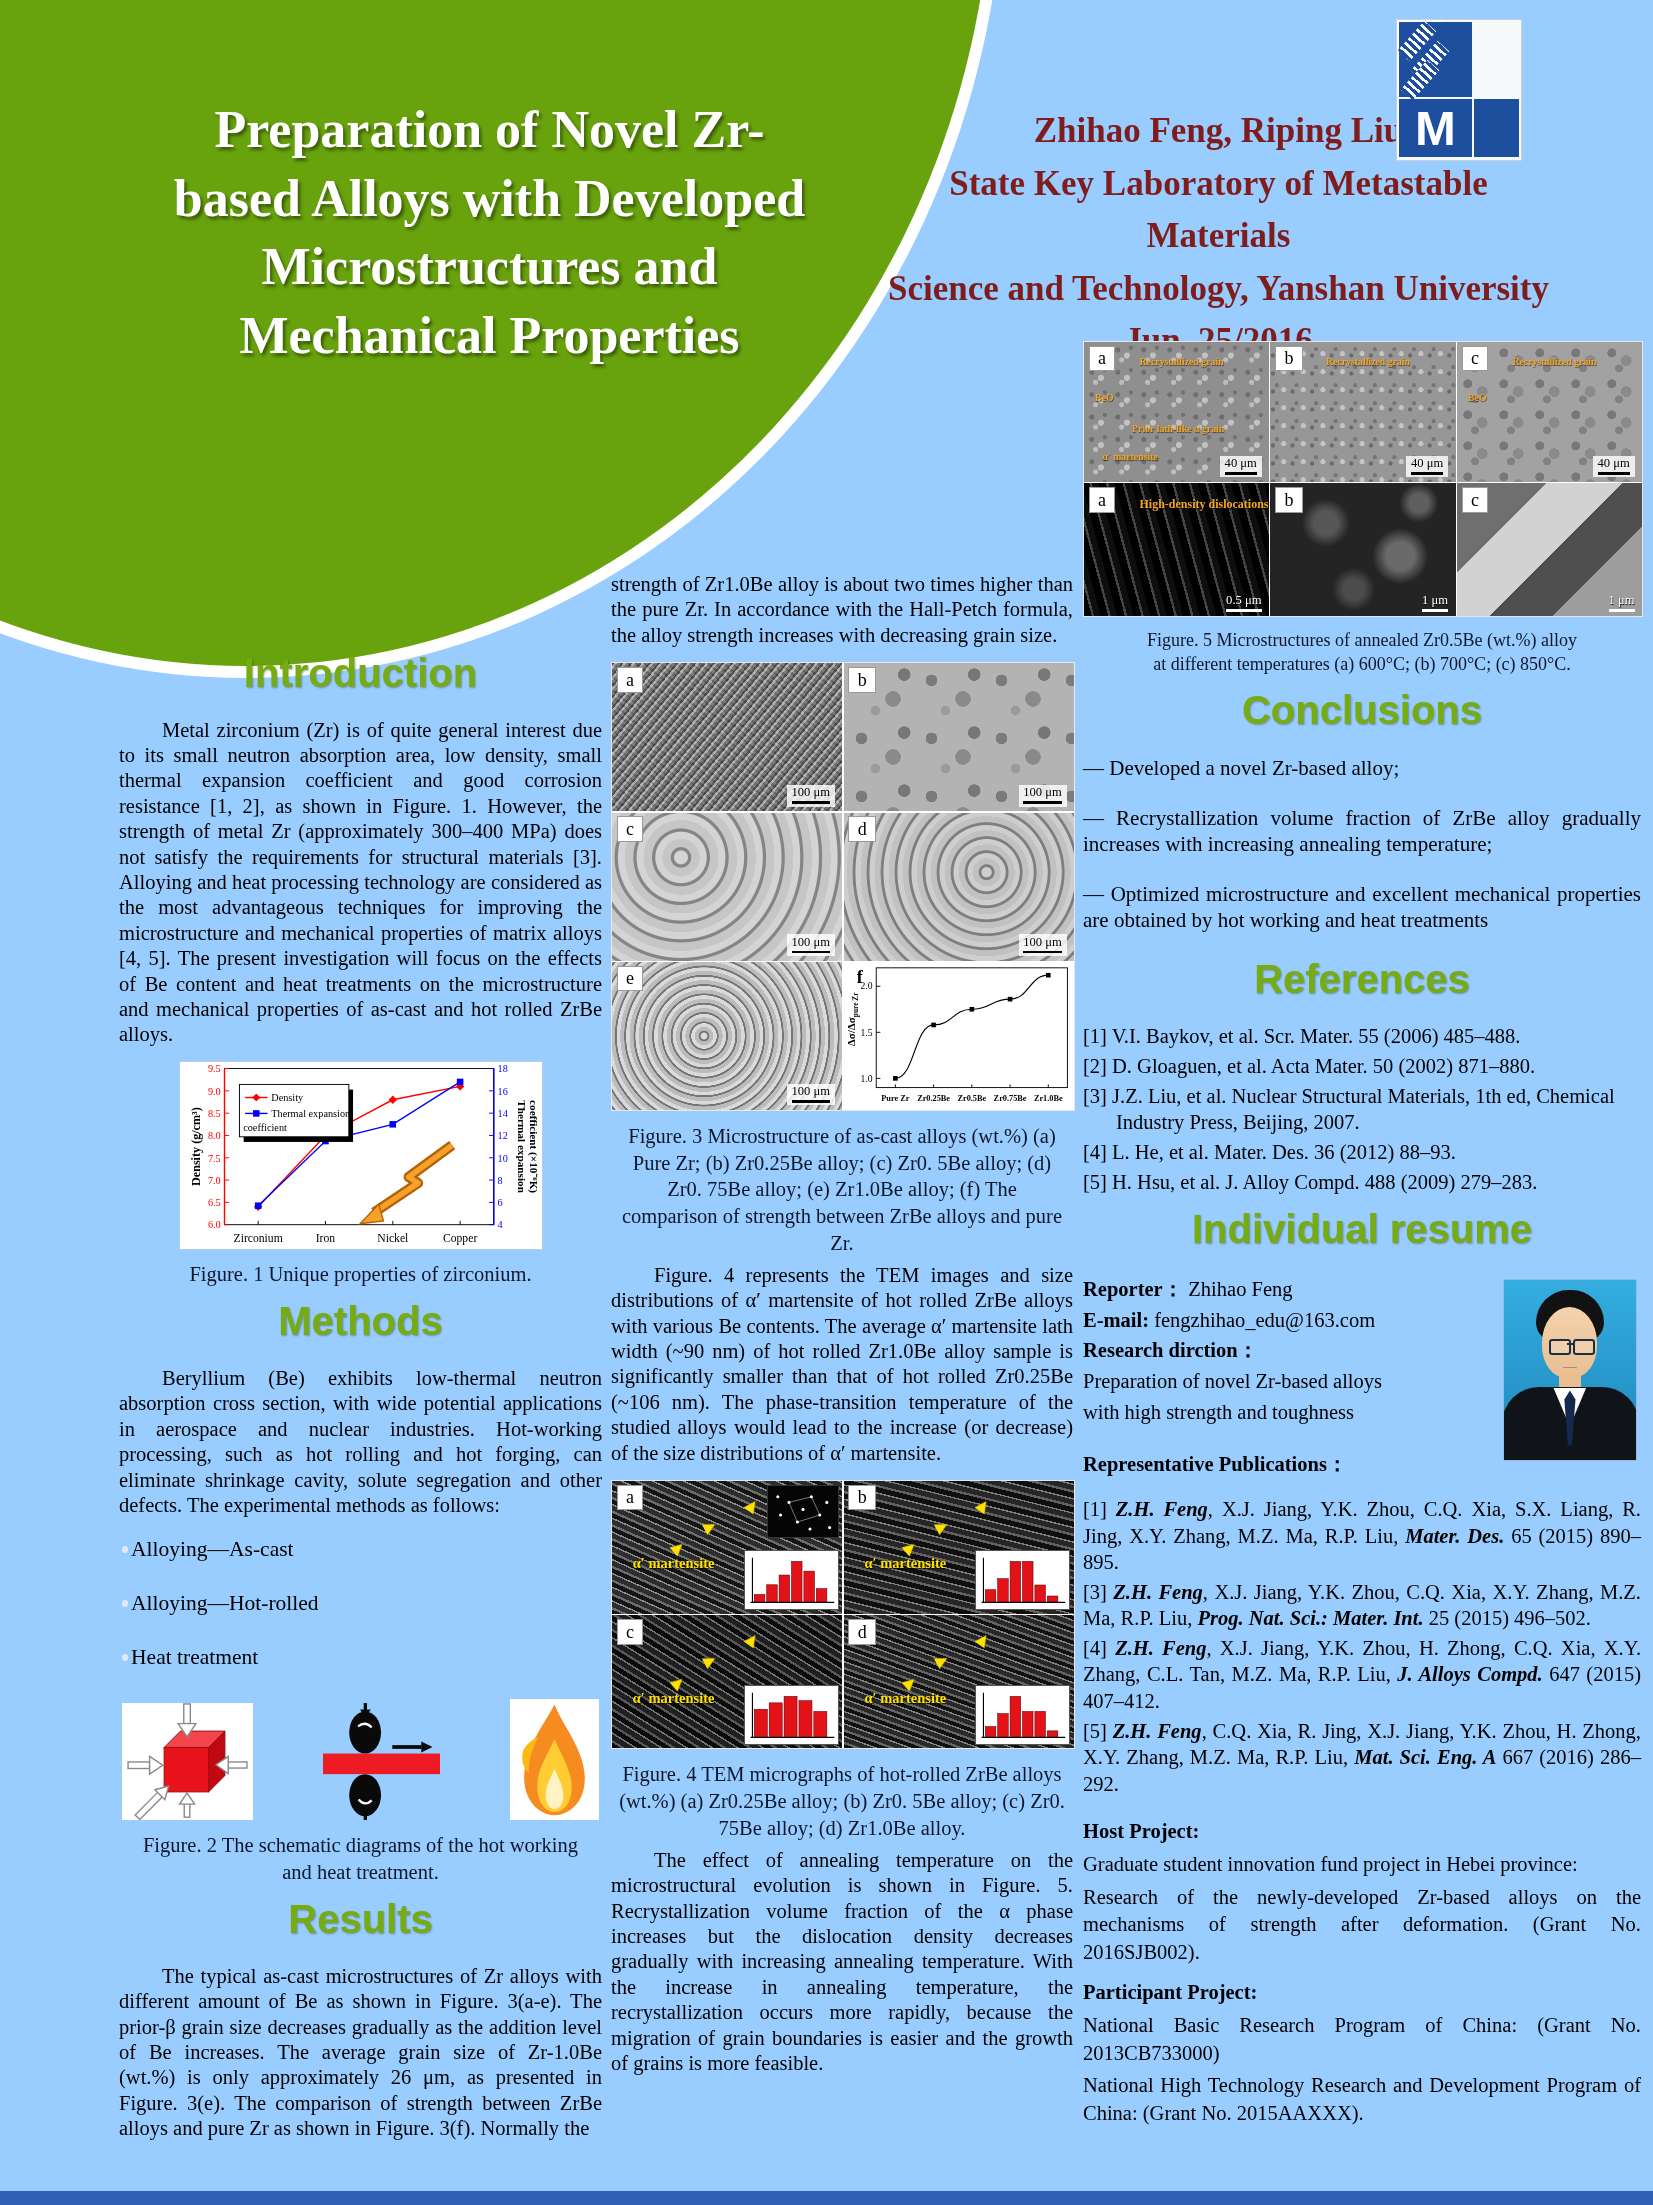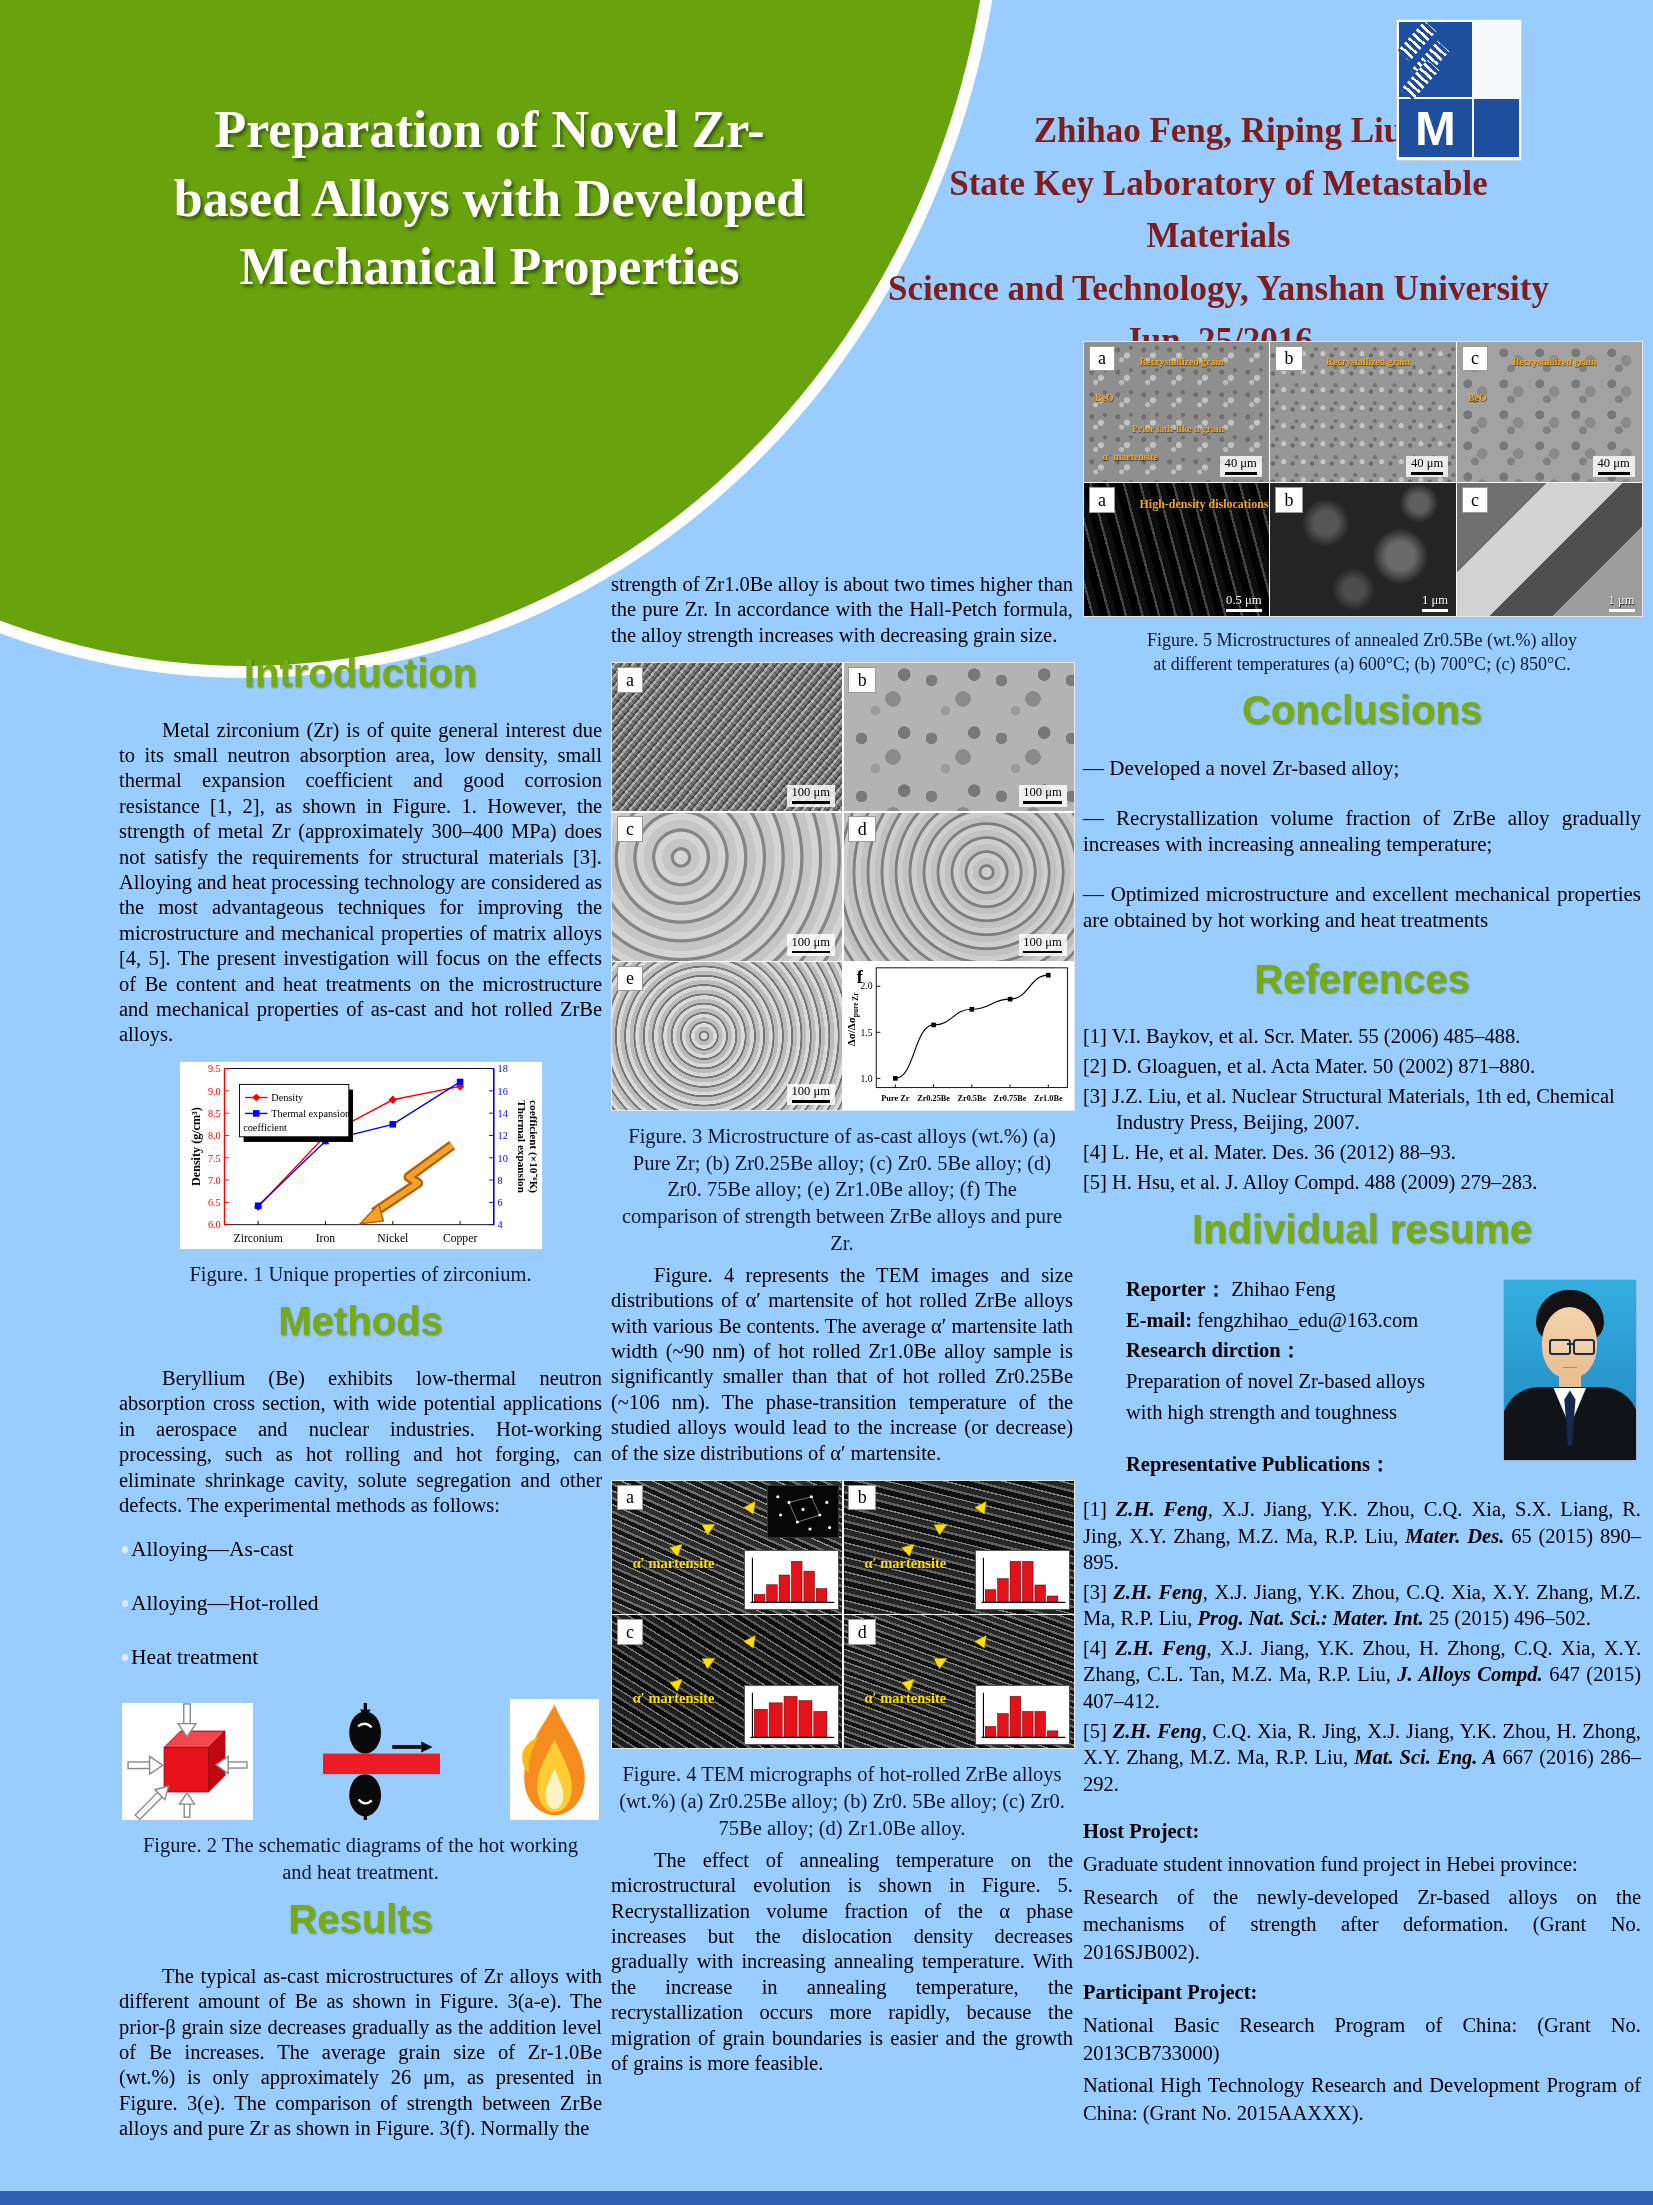--- a/index.html
+++ b/index.html
@@ -131,21 +131,21 @@
     radial-gradient(circle at 80% 15%,#5e5e5e 0 9.3px,transparent 19.6px);}
   .t-tem850{background:linear-gradient(135deg,#6f6f6f 0 28%,#d2d2d2 28% 52%,#4f4f4f 52% 72%,#9d9d9d 72% 100%);}
 
   
   .concl{margin:0 0 24px 0;font-size:21px;}
   .refs{margin:4.7px 0 4.7px 0;}
   .ref{font-size:20.5px;line-height:1.28;color:#000;padding-left:33px;text-indent:-33px;margin:0 0 3.7px 0;}
 
   
   .resume-top{position:relative;min-height:187px;margin-top:4.7px;}
-  .resume-lines{width:411px;font-size:20.5px;line-height:1.5;color:#000;margin-left:43px;}
+  .resume-lines{width:411px;font-size:20.5px;line-height:1.5;color:#000;}
   .resume-lines .lbl{font-weight:bold;}
   .repub{margin-top:21.5px;}
   .photo{position:absolute;right:4.7px;top:5.6px;width:132px;height:180px;overflow:hidden;
     background:linear-gradient(#35AEDF,#1D86BE);box-shadow:0 0 0 0.5px #9ab;}
   .photo div{position:absolute;}
   .ph-hair{left:32px;top:10.3px;width:68px;height:52px;background:#121212;border-radius:34px 34px 20.5px 20.5px;}
   .ph-face{left:38px;top:27px;width:55px;height:71px;background:linear-gradient(#F4D3AC,#E9BE93);border-radius:52% 52% 46% 46%;}
   .ph-gl1{left:45px;top:59px;width:18px;height:12px;border:2.3px solid #1c2e44;border-radius:3.3px;background:rgba(255,255,255,.15);}
   .ph-gl2{left:69px;top:59px;width:18px;height:12px;border:2.3px solid #1c2e44;border-radius:3.3px;background:rgba(255,255,255,.15);}
   .ph-bridge{left:63px;top:63px;width:6.5px;height:2.3px;background:#1c2e44;}
@@ -167,20 +167,21 @@
 </head>
 <body>
 
 <div class="poster">
   <div class="green-blob"></div>
   <div class="bottom-bar"></div>
 
   <div class="title-block">
     <div class="title-line">Preparation of Novel Zr-</div>
     <div class="title-line">based Alloys with Developed</div>
+    <div class="title-line">Microstructures and</div>
     <div class="title-line">Mechanical Properties</div>
   </div>
 
   <div class="author-block">
     <div class="author-line">Zhihao Feng, Riping Liu</div>
     <div class="author-line">State Key Laboratory of Metastable Materials</div>
     <div class="author-line">Science and Technology, Yanshan University</div>
     <div class="author-line">Jun. 25/2016</div>
   </div>
 

